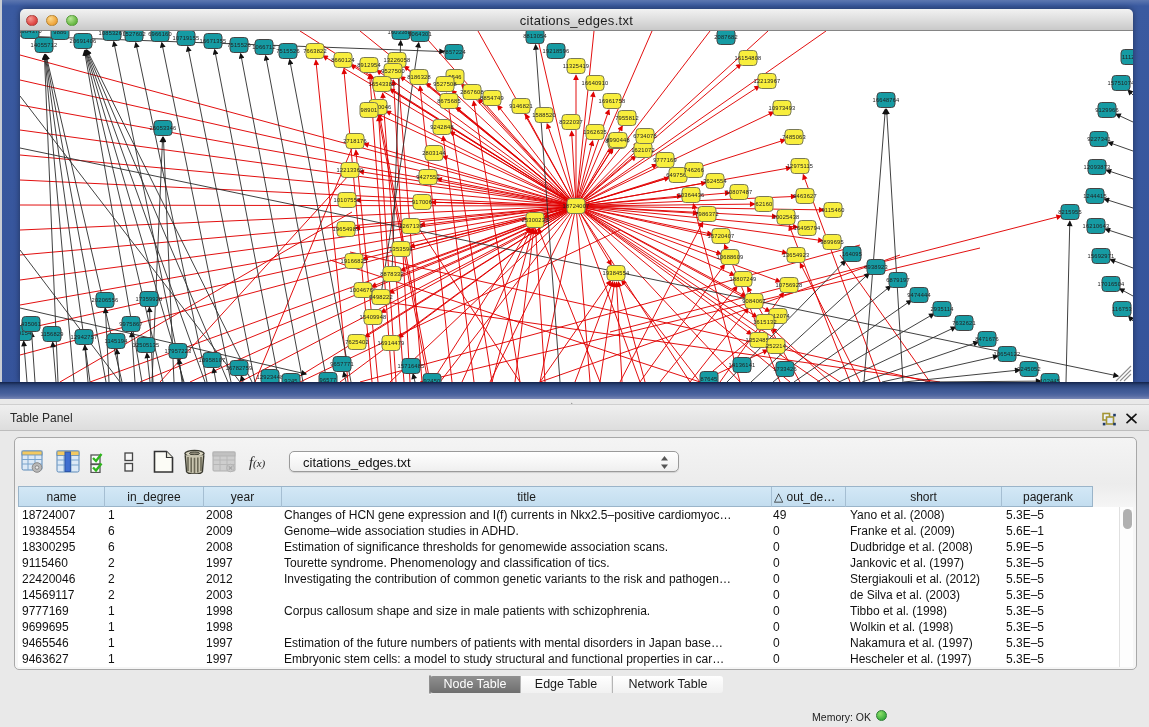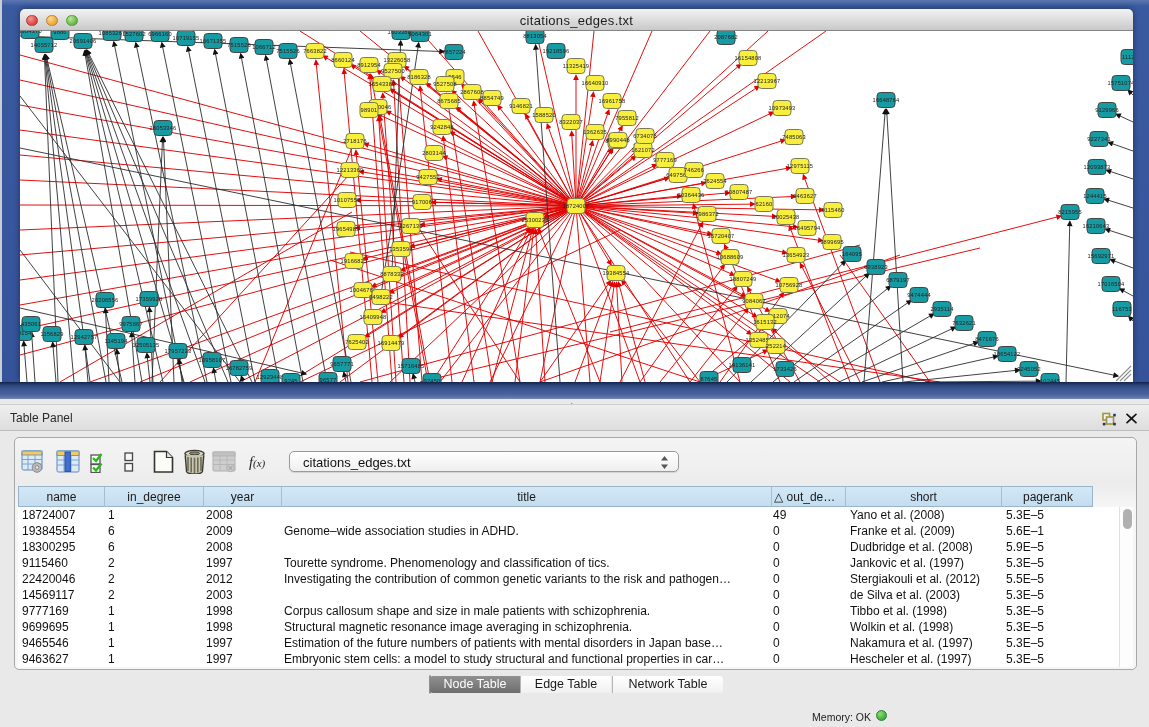--- a/index.html
+++ b/index.html
@@ -649,37 +649,39 @@
         <i style="left:826px"></i>
     <b style="left:827px;width:155px">short</b>
         <i style="left:982px"></i>
     <b style="left:983px;width:92px">pagerank</b>
   </div>
   <div id="rows">
         <div class="tr" style="top:0px">
           <span style="left:4px">18724007</span>
           <span style="left:90px">1</span>
           <span style="left:188px">2008</span>
+          <span style="left:266px">Changes of HCN gene expression and I(f) currents in Nkx2.5–positive cardiomyoc…</span>
           <span style="left:755px">49</span>
           <span style="left:832px">Yano et al. (2008)</span>
           <span style="left:988px">5.3E–5</span>
         </div>
         <div class="tr" style="top:16px">
           <span style="left:4px">19384554</span>
           <span style="left:90px">6</span>
           <span style="left:188px">2009</span>
           <span style="left:266px">Genome–wide association studies in ADHD.</span>
           <span style="left:755px">0</span>
           <span style="left:832px">Franke et al. (2009)</span>
           <span style="left:988px">5.6E–1</span>
         </div>
         <div class="tr" style="top:32px">
           <span style="left:4px">18300295</span>
           <span style="left:90px">6</span>
           <span style="left:188px">2008</span>
+          <span style="left:266px">Estimation of significance thresholds for genomewide association scans.</span>
           <span style="left:755px">0</span>
           <span style="left:832px">Dudbridge et al. (2008)</span>
           <span style="left:988px">5.9E–5</span>
         </div>
         <div class="tr" style="top:48px">
           <span style="left:4px">9115460</span>
           <span style="left:90px">2</span>
           <span style="left:188px">1997</span>
           <span style="left:266px">Tourette syndrome. Phenomenology and classification of tics.</span>
           <span style="left:755px">0</span>
@@ -709,21 +711,20 @@
           <span style="left:188px">1998</span>
           <span style="left:266px">Corpus callosum shape and size in male patients with schizophrenia.</span>
           <span style="left:755px">0</span>
           <span style="left:832px">Tibbo et al. (1998)</span>
           <span style="left:988px">5.3E–5</span>
         </div>
         <div class="tr" style="top:112px">
           <span style="left:4px">9699695</span>
           <span style="left:90px">1</span>
           <span style="left:188px">1998</span>
-          <span style="left:266px">Structural magnetic resonance image averaging in schizophrenia.</span>
           <span style="left:755px">0</span>
           <span style="left:832px">Wolkin et al. (1998)</span>
           <span style="left:988px">5.3E–5</span>
         </div>
         <div class="tr" style="top:128px">
           <span style="left:4px">9465546</span>
           <span style="left:90px">1</span>
           <span style="left:188px">1997</span>
           <span style="left:266px">Estimation of the future numbers of patients with mental disorders in Japan base…</span>
           <span style="left:755px">0</span>

